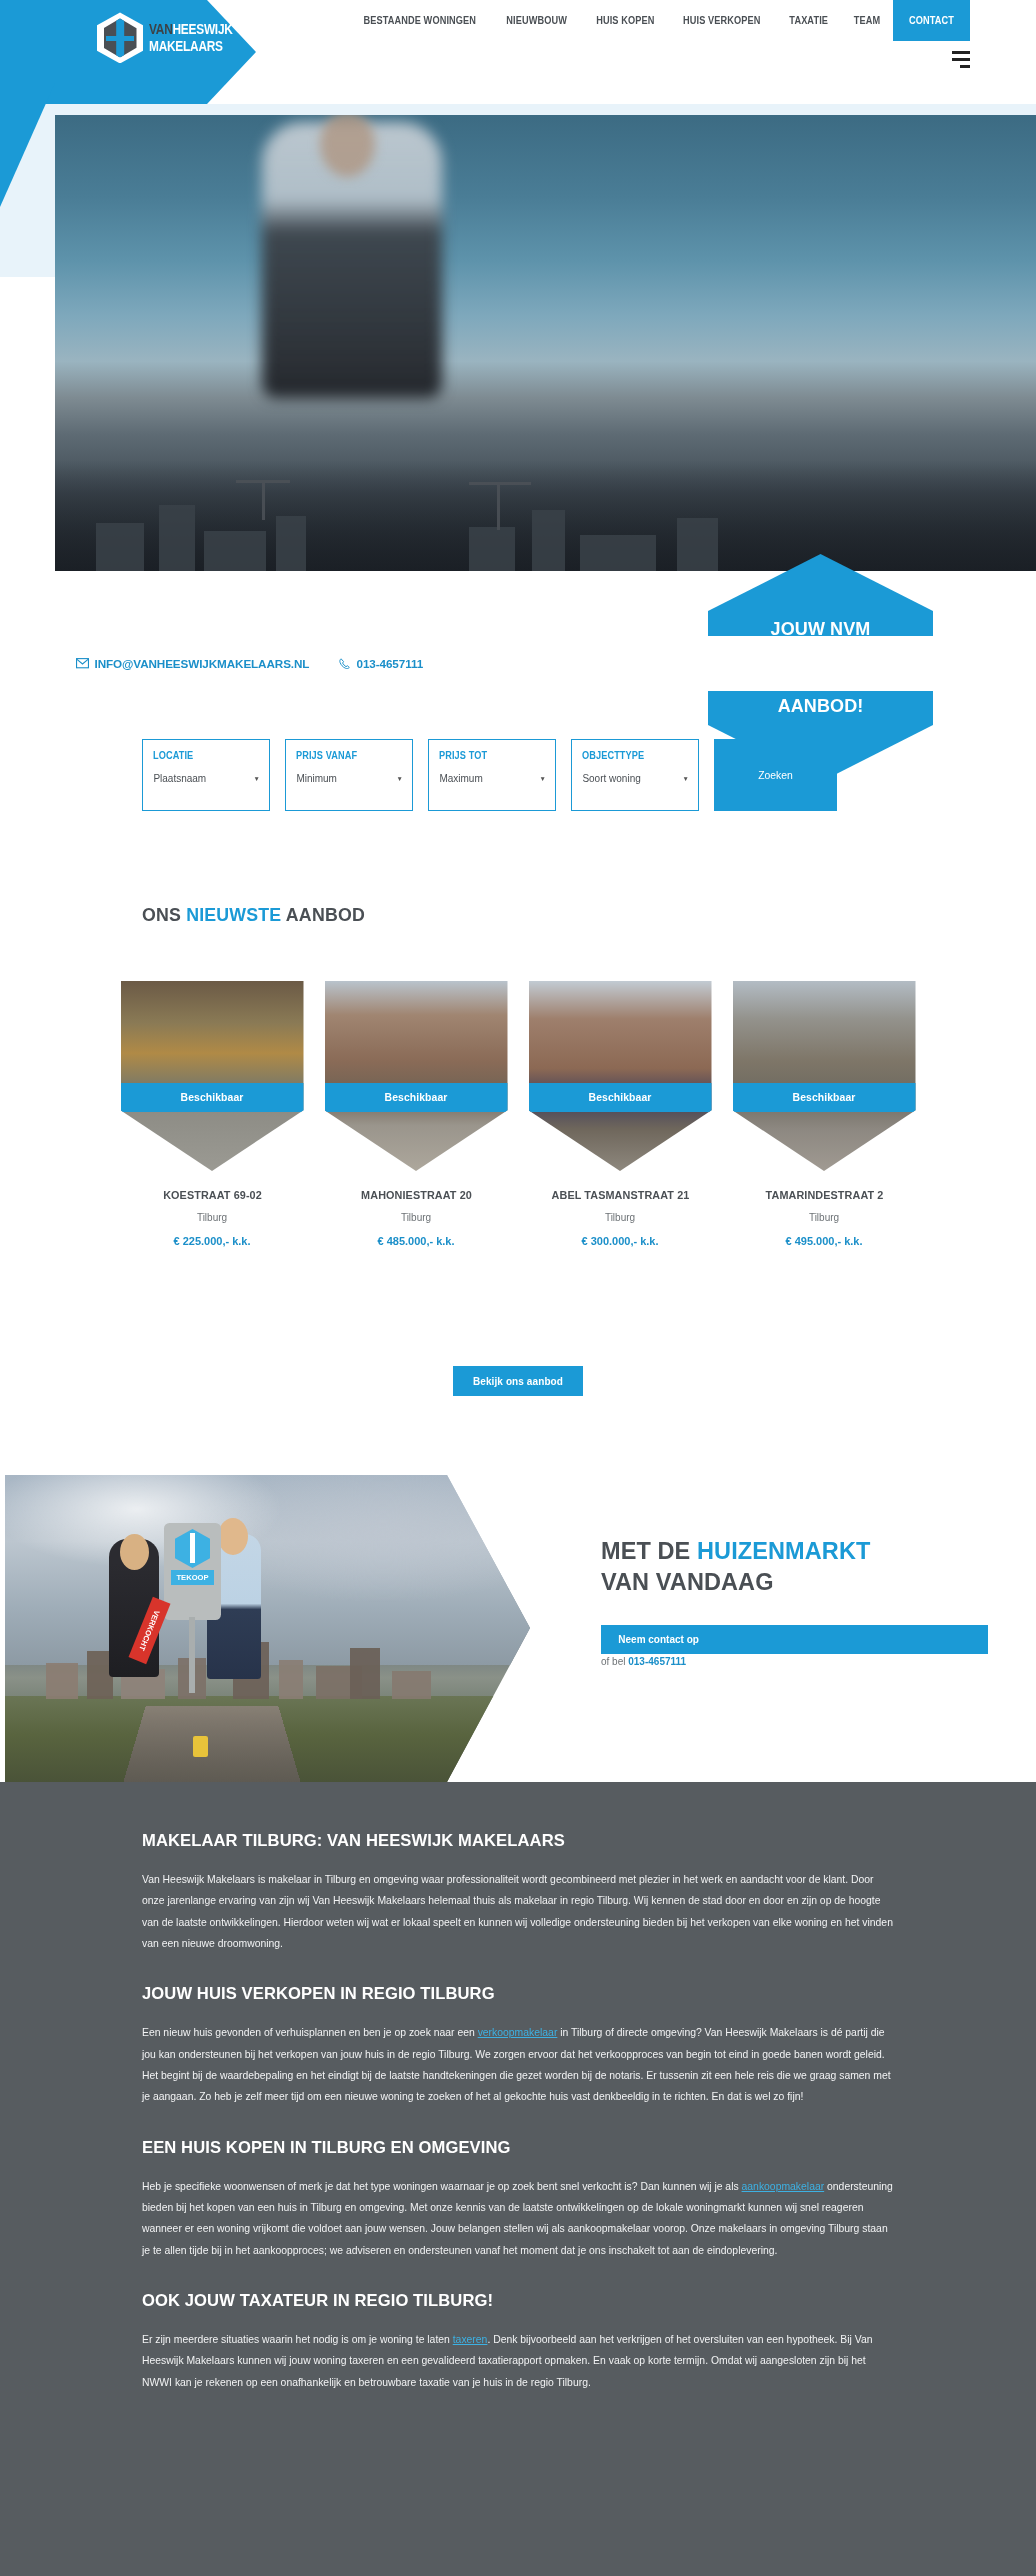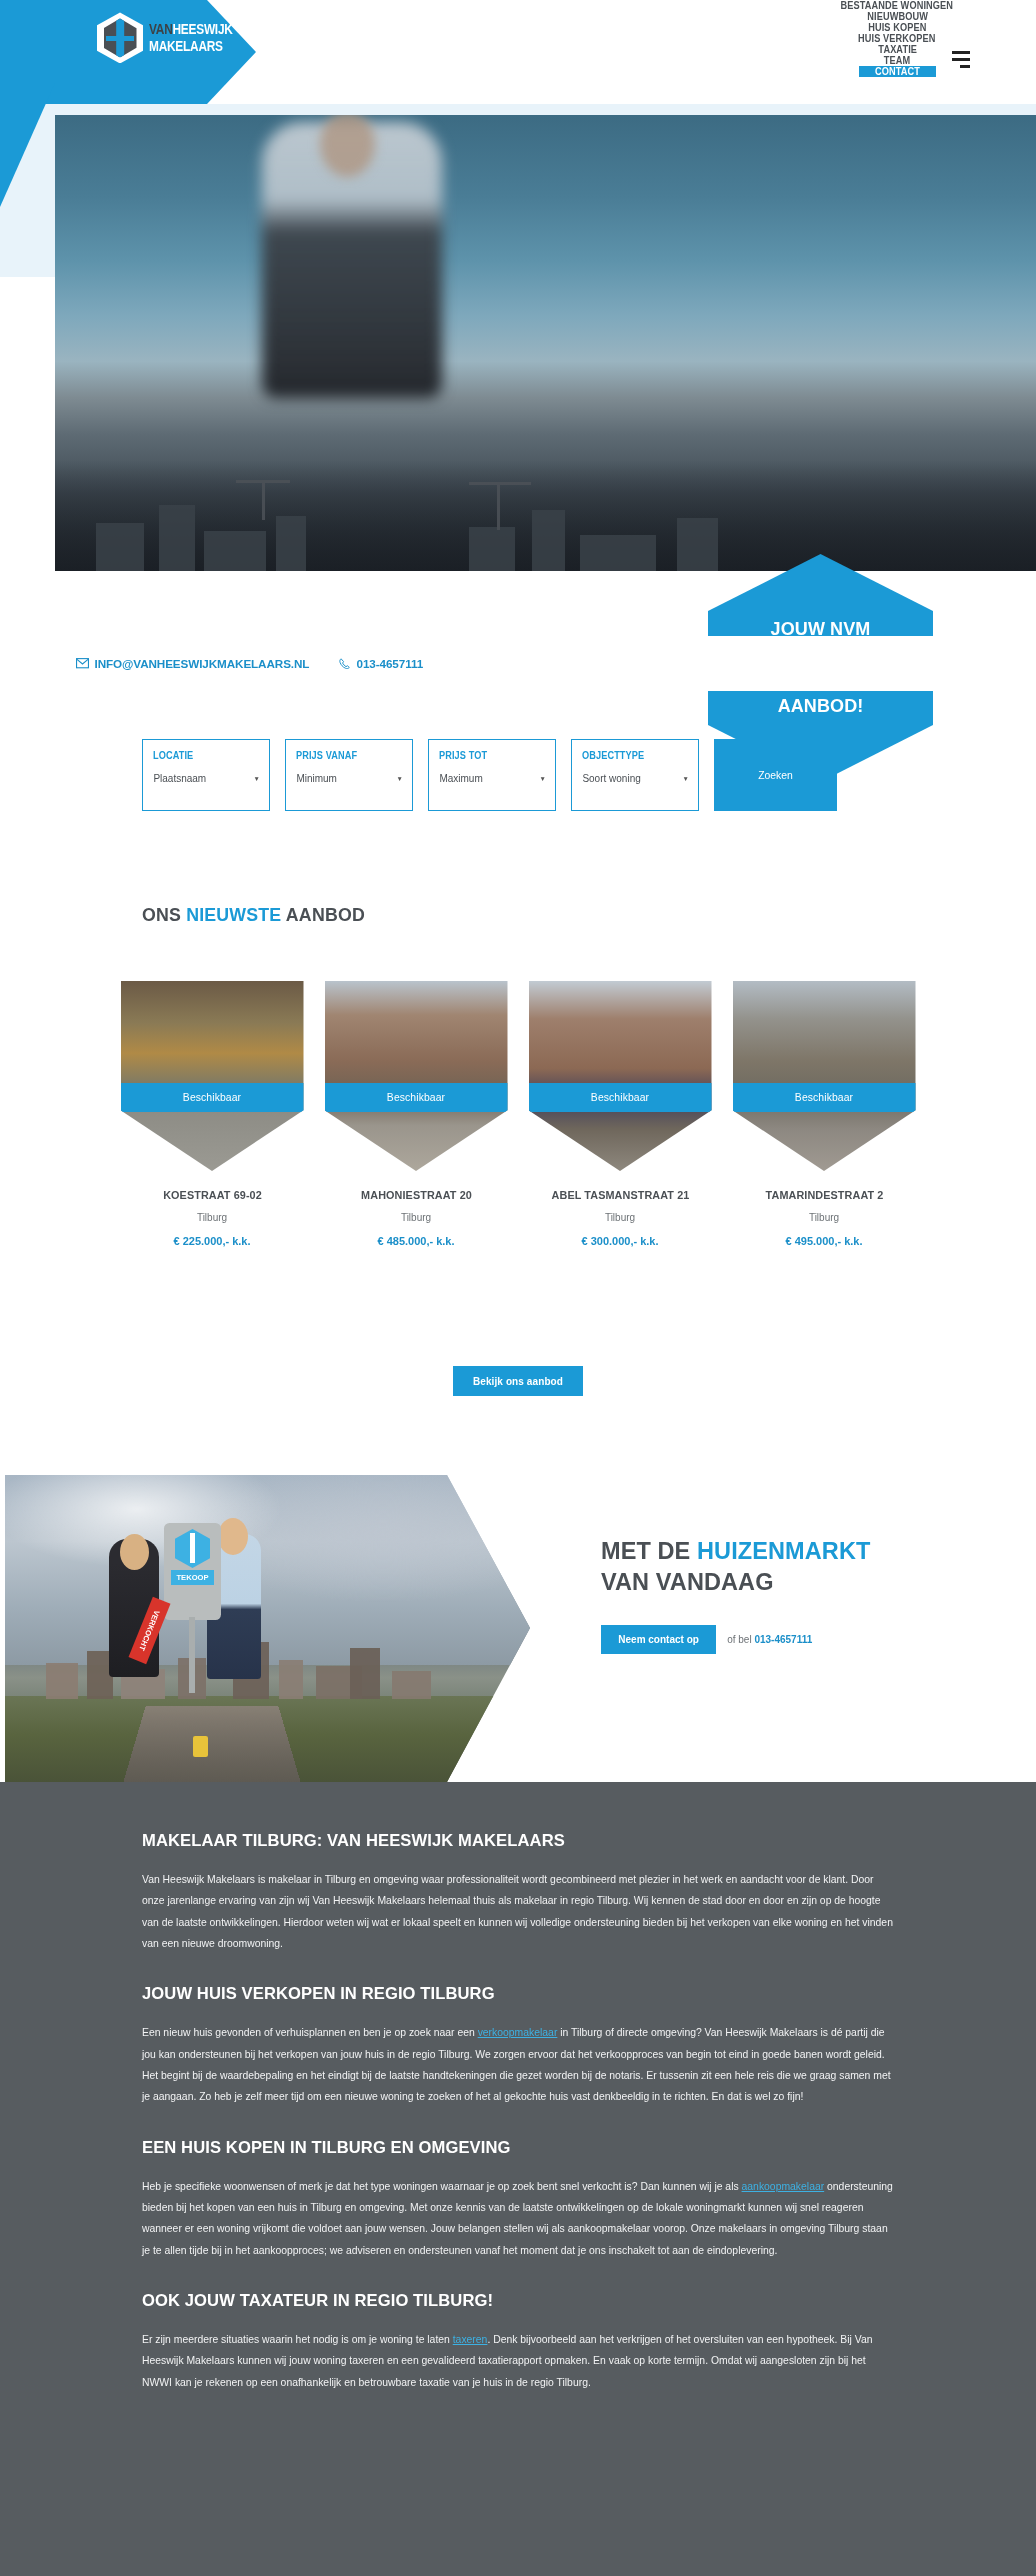--- a/index.html
+++ b/index.html
@@ -73,21 +73,20 @@
   .logo-line1 .hee { color: #ffffff; }
   .logo-line2 { color: #ffffff; margin-top: 2.1px; }
 
   .nav {
     position: absolute;
     right: 66px; top: 0;
     height: 41px;
     display: flex;
     align-items: center;
     gap: 0px;
-    flex-direction: column;
   }
   .nav-item {
     color: #4a4f54;
     font-size: 10px;
     font-weight: 700;
     letter-spacing: 0.1px;
     padding: 0 11.7px;
     white-space: nowrap;
     transform: scaleX(0.92);
     cursor: pointer;
@@ -292,21 +291,21 @@
   .card-img {
     position: absolute; inset: 0;
   }
   .card-badge {
     position: absolute;
     left: 0; top: 102px;
     width: 100%; height: 29px;
     background: #1b9ad6;
     color: #fff;
     font-size: 10.4px;
-    font-weight: 400;
+    font-weight: 700;
     display: flex; align-items: center; justify-content: center;
     letter-spacing: 0.1px;
   }
   .card-title {
     margin-top: 18px;
     text-align: center;
     font-size: 11.4px;
     font-weight: 700;
     color: #4a4f54;
     letter-spacing: 0.1px;
@@ -459,21 +458,21 @@
   .help-h {
     font-size: 23.5px;
     font-weight: 700;
     color: #4a4f54;
     line-height: 1.30;
     letter-spacing: 0.1px;
   }
   .help-h .hl { color: #1b9ad6; }
   .help-actions {
     margin-top: 28px;
-    display: flex; align-items: center; gap: 11px;
+    display: flex; gap: 2px; flex-direction: column;
   }
   .help-btn {
     background: #1b9ad6;
     color: #fff;
     font-weight: 700;
     font-size: 10px;
     padding: 9px 17.3px;
     cursor: pointer;
   }
   .help-tail { color: #6d7276; font-size: 10px; }

